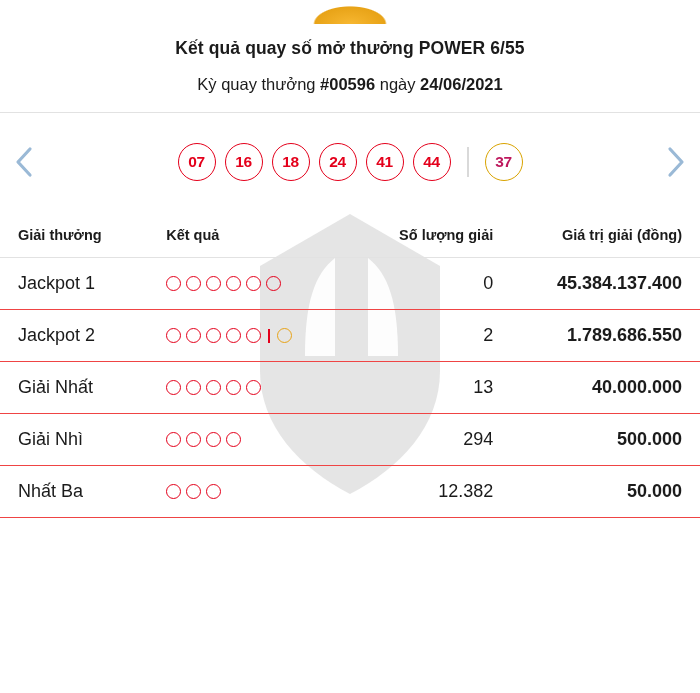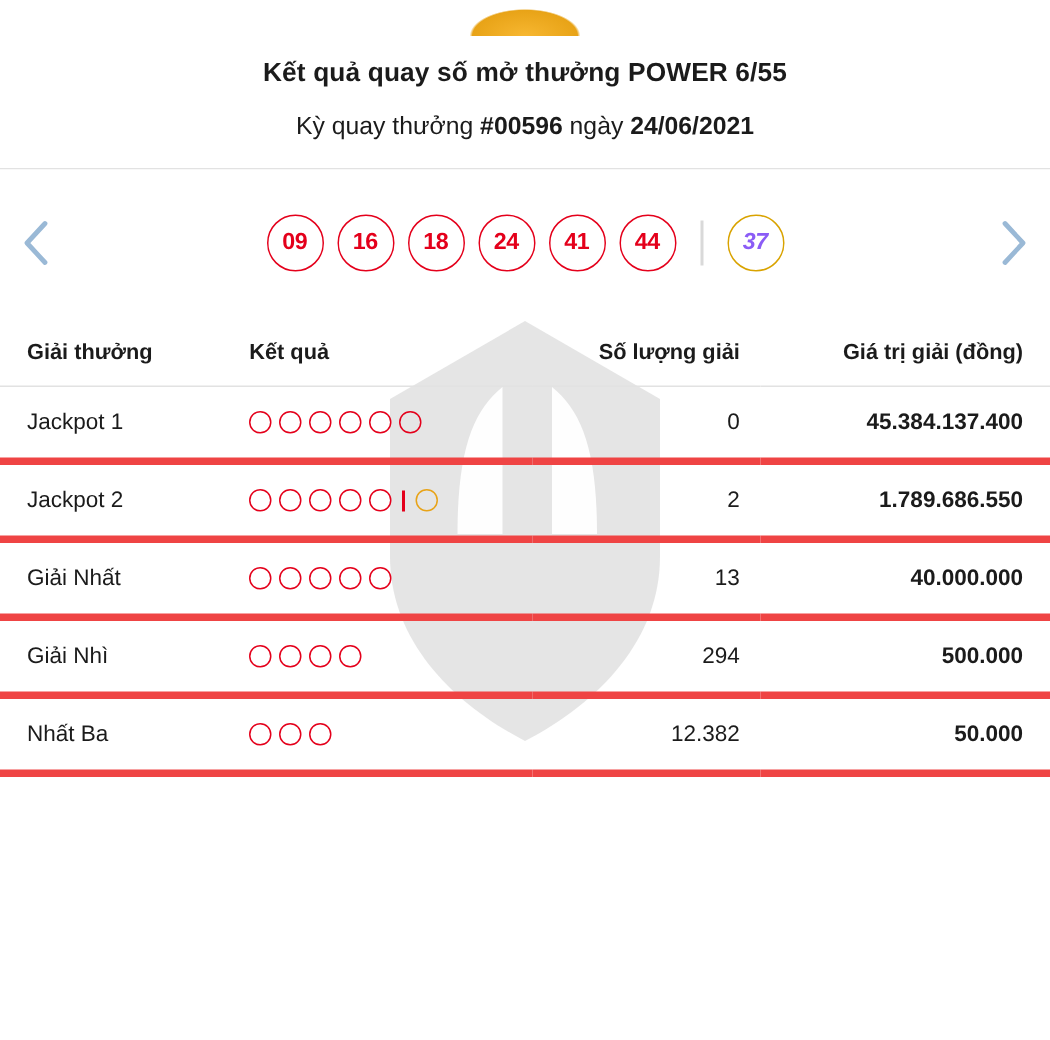--- a/index.html
+++ b/index.html
@@ -88,22 +88,21 @@
     background: #fff;
     letter-spacing: -.3px;
   }
   .sep-bar {
     width: 2px; height: 30px;
     background: #d9d9d9;
     margin: 0 7px;
   }
   .ball.special {
     border-color: #d9a300;
-    color: #8b5cf6;
-    font-style: italic;
+    color: #be185d;
   }
 
   
   .jackpot-panel {
     background: #e4001b;
     color: #ffffff;
     padding: 20px 26px 22px 26px;
   }
   .jackpot-row {
     display: flex;
@@ -153,23 +152,23 @@
   table.results th {
     font-size: 14.5px;
     font-weight: bold;
     color: #1b1b1b;
     padding: 16px 14px 14px 14px;
     border-bottom: 1px solid #e2e2e2;
     white-space: nowrap;
   }
   table.results td {
     padding: 15px 14px;
-    border-bottom: 5px solid #ef4444;
+    border-bottom: 1px solid #ef4444;
     color: #1b1b1b;
-    font-size: 15px;
+    font-size: 18px;
     vertical-align: middle;
   }
   .col-prize { text-align: left; width: 150px; padding-left: 18px !important; }
   .col-result { text-align: left; width: 200px; }
   .col-count { text-align: right; width: 150px; }
   .col-value { text-align: right; width: 190px; padding-right: 18px !important; }
 
   td.col-value {
     color: #e4001b;
     font-weight: bold;
@@ -214,21 +213,21 @@
   <div class="divider"></div>
 
   <div class="numbers-strip">
     <div class="arrow left">
       <svg width="20" height="32" viewBox="0 0 20 32" aria-hidden="true">
         <polyline points="15,3 3,16 15,29" fill="none" stroke="#9ab9d6" stroke-width="3.2" stroke-linecap="round" stroke-linejoin="round"></polyline>
       </svg>
     </div>
 
     <div class="balls">
-      <div class="ball">09</div>
+      <div class="ball">07</div>
       <div class="ball">16</div>
       <div class="ball">18</div>
       <div class="ball">24</div>
       <div class="ball">41</div>
       <div class="ball">44</div>
       <div class="sep-bar"></div>
       <div class="ball special">37</div>
     </div>
 
     <div class="arrow right">

